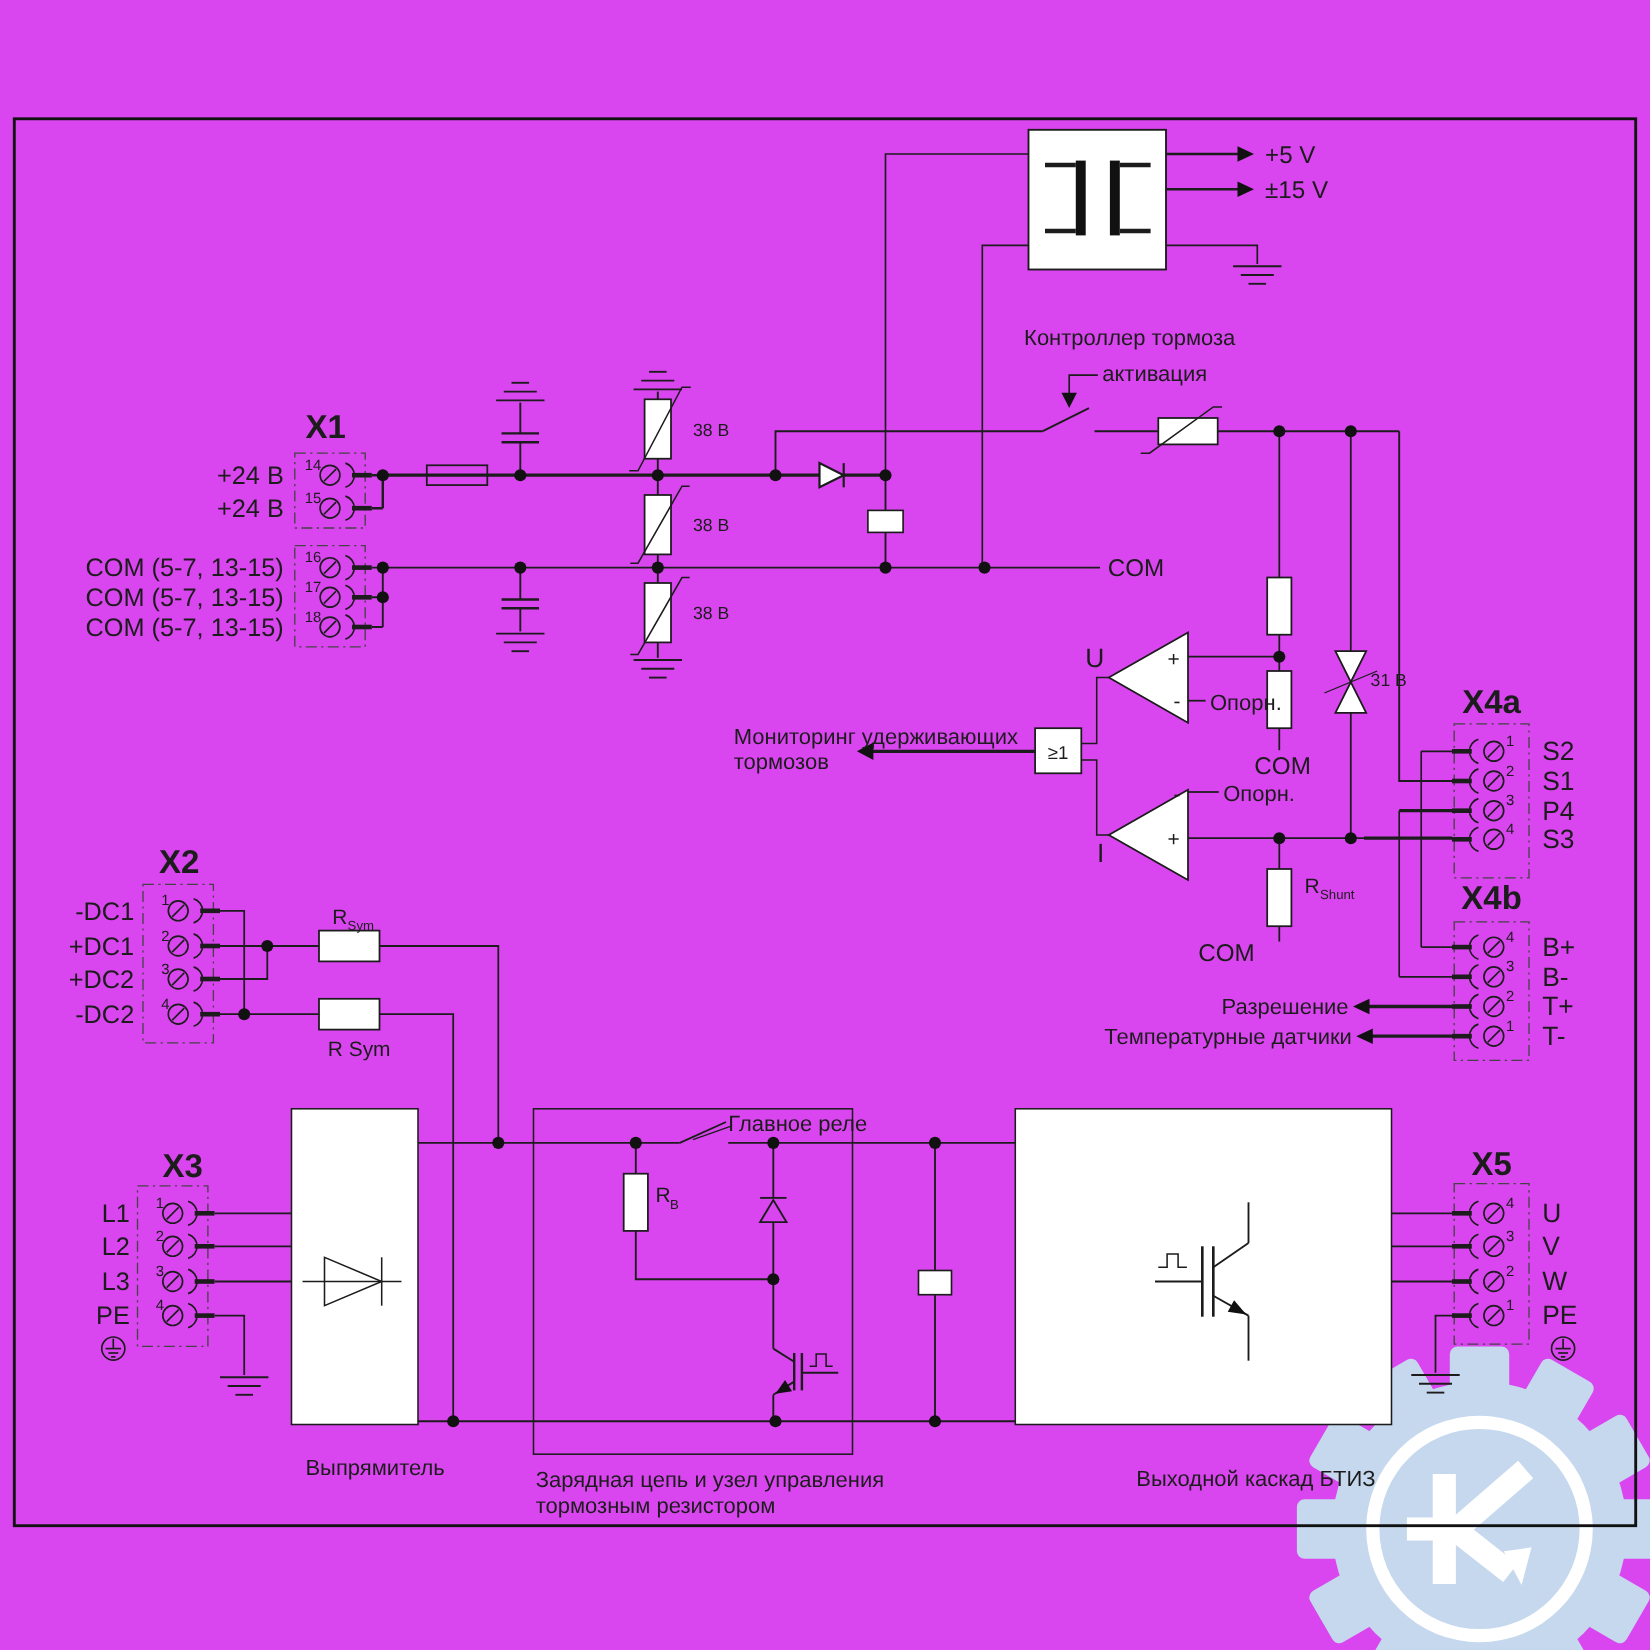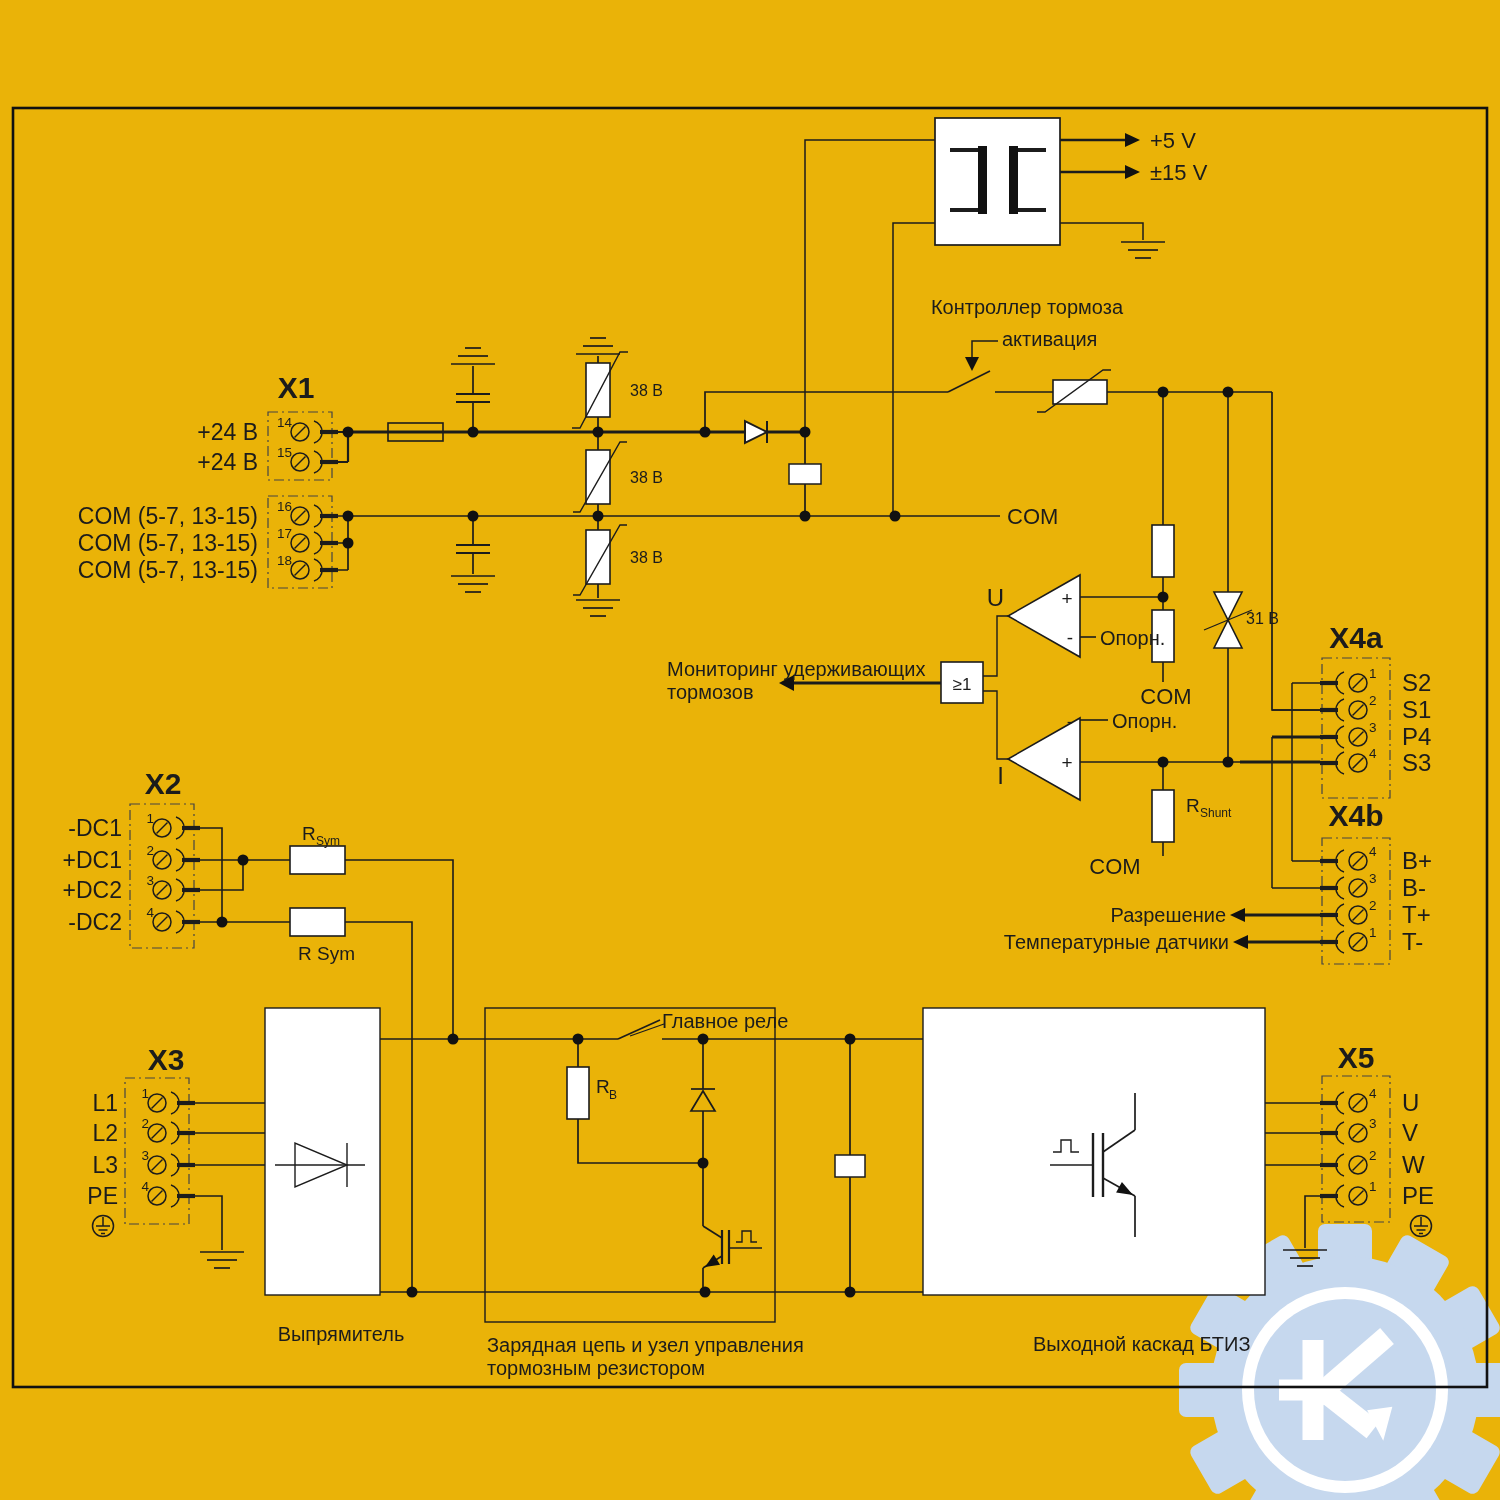--- a/index.html
+++ b/index.html
@@ -1,16 +1,16 @@
 <!DOCTYPE html>
 <html><head>
 <meta charset="utf-8">
 <style>
   html,body { margin:0; padding:0; background:#ffffff; }
-  #stage { position:relative; width:1500px; height:1500px; background:#eab308; overflow:hidden; }
+  #stage { position:relative; width:1500px; height:1500px; background:#d946ef; overflow:hidden; }
   svg text { font-family:"Liberation Sans", sans-serif; fill:#1c1c1c; }
   .title { font-size:30px; font-weight:bold; }
   .lbl   { font-size:23px; }
   .rlabel{ font-size:24px; }
   .ru    { font-size:20px; }
   .com   { font-size:22px; }
   .sm    { font-size:16px; }
   .num   { font-size:13.5px; }
   .rs    { font-size:19px; }
   .sub   { font-size:12px; }

